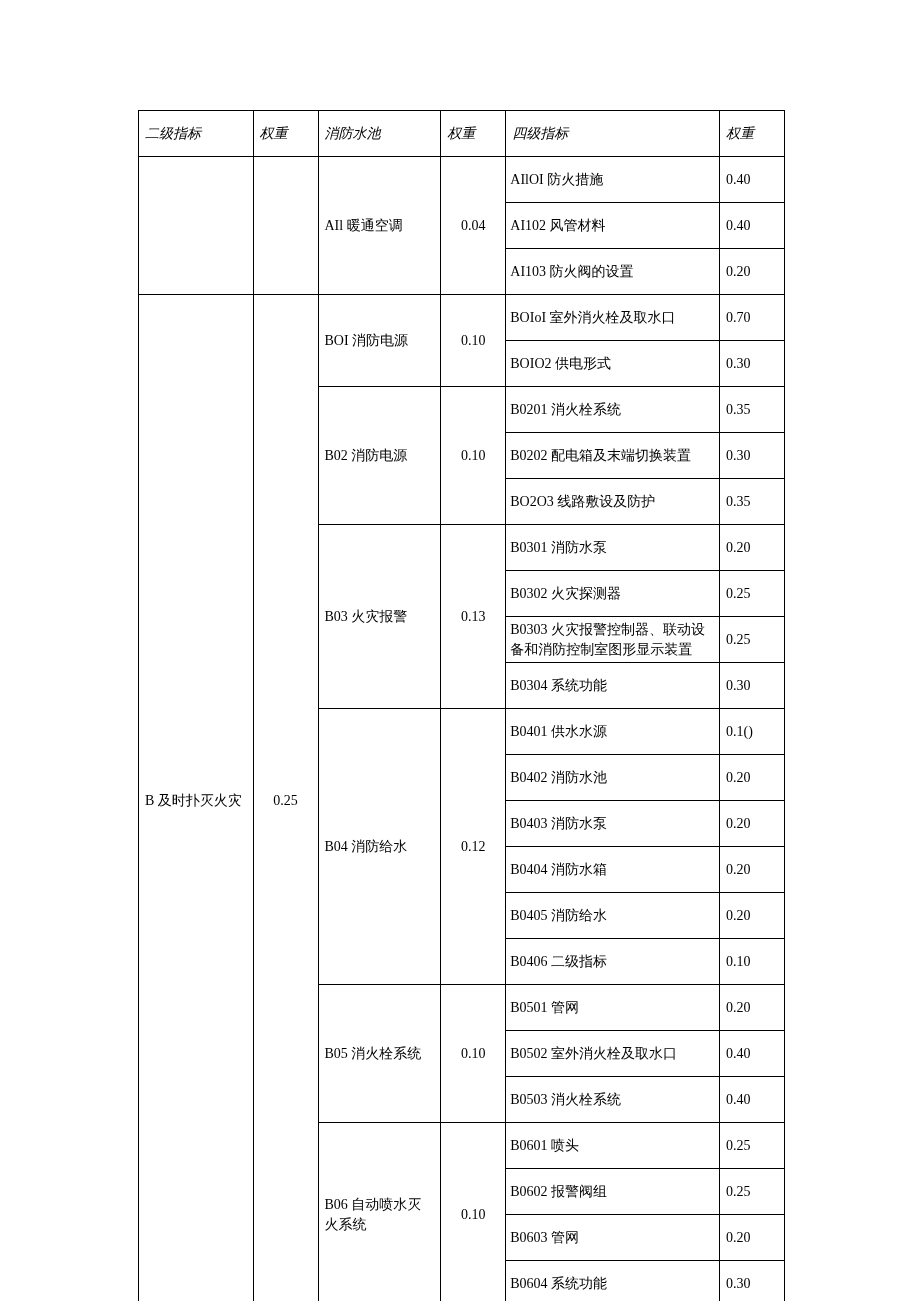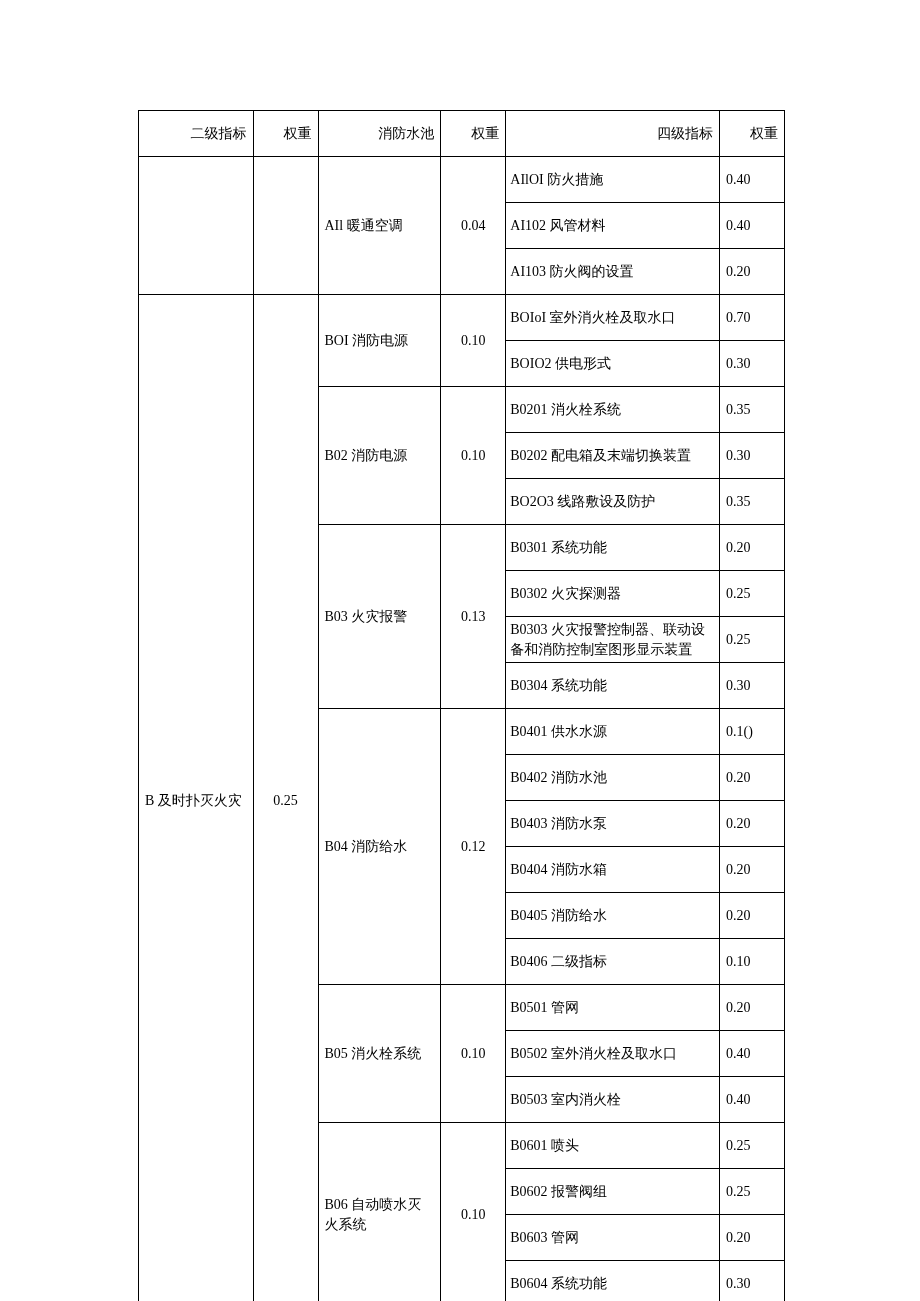--- a/index.html
+++ b/index.html
@@ -18,22 +18,23 @@
     }
     th, td {
       border: 1px solid #000;
       padding: 0 6px;
       height: 46px;
       vertical-align: middle;
       word-break: break-word;
       line-height: 1.4;
     }
     th {
-      text-align: right;
+      text-align: left;
       font-weight: normal;
+      font-style: italic;
     }
     .center { text-align: center; }
     .col1 { width: 97px; }
     .col2 { width: 55px; }
     .col3 { width: 104px; }
     .col4 { width: 55px; }
     .col5 { width: 181px; }
     .col6 { width: 55px; }
     td.lvl4 { padding-left: 4px; }
   </style>
@@ -98,21 +99,21 @@
         <td class="lvl4">B0202 配电箱及末端切换装置</td>
         <td>0.30</td>
       </tr>
       <tr>
         <td class="lvl4">BO2O3 线路敷设及防护</td>
         <td>0.35</td>
       </tr>
       <tr>
         <td rowspan="4">B03 火灾报警</td>
         <td rowspan="4" class="center">0.13</td>
-        <td class="lvl4">B0301 系统功能</td>
+        <td class="lvl4">B0301 消防水泵</td>
         <td>0.20</td>
       </tr>
       <tr>
         <td class="lvl4">B0302 火灾探测器</td>
         <td>0.25</td>
       </tr>
       <tr>
         <td class="lvl4">B0303 火灾报警控制器、联动设备和消防控制室图形显示装置</td>
         <td>0.25</td>
       </tr>
@@ -150,21 +151,21 @@
         <td rowspan="3">B05 消火栓系统</td>
         <td rowspan="3" class="center">0.10</td>
         <td class="lvl4">B0501 管网</td>
         <td>0.20</td>
       </tr>
       <tr>
         <td class="lvl4">B0502 室外消火栓及取水口</td>
         <td>0.40</td>
       </tr>
       <tr>
-        <td class="lvl4">B0503 室内消火栓</td>
+        <td class="lvl4">B0503 消火栓系统</td>
         <td>0.40</td>
       </tr>
       <tr>
         <td rowspan="4">B06 自动喷水灭火系统</td>
         <td rowspan="4" class="center">0.10</td>
         <td class="lvl4">B0601 喷头</td>
         <td>0.25</td>
       </tr>
       <tr>
         <td class="lvl4">B0602 报警阀组</td>

